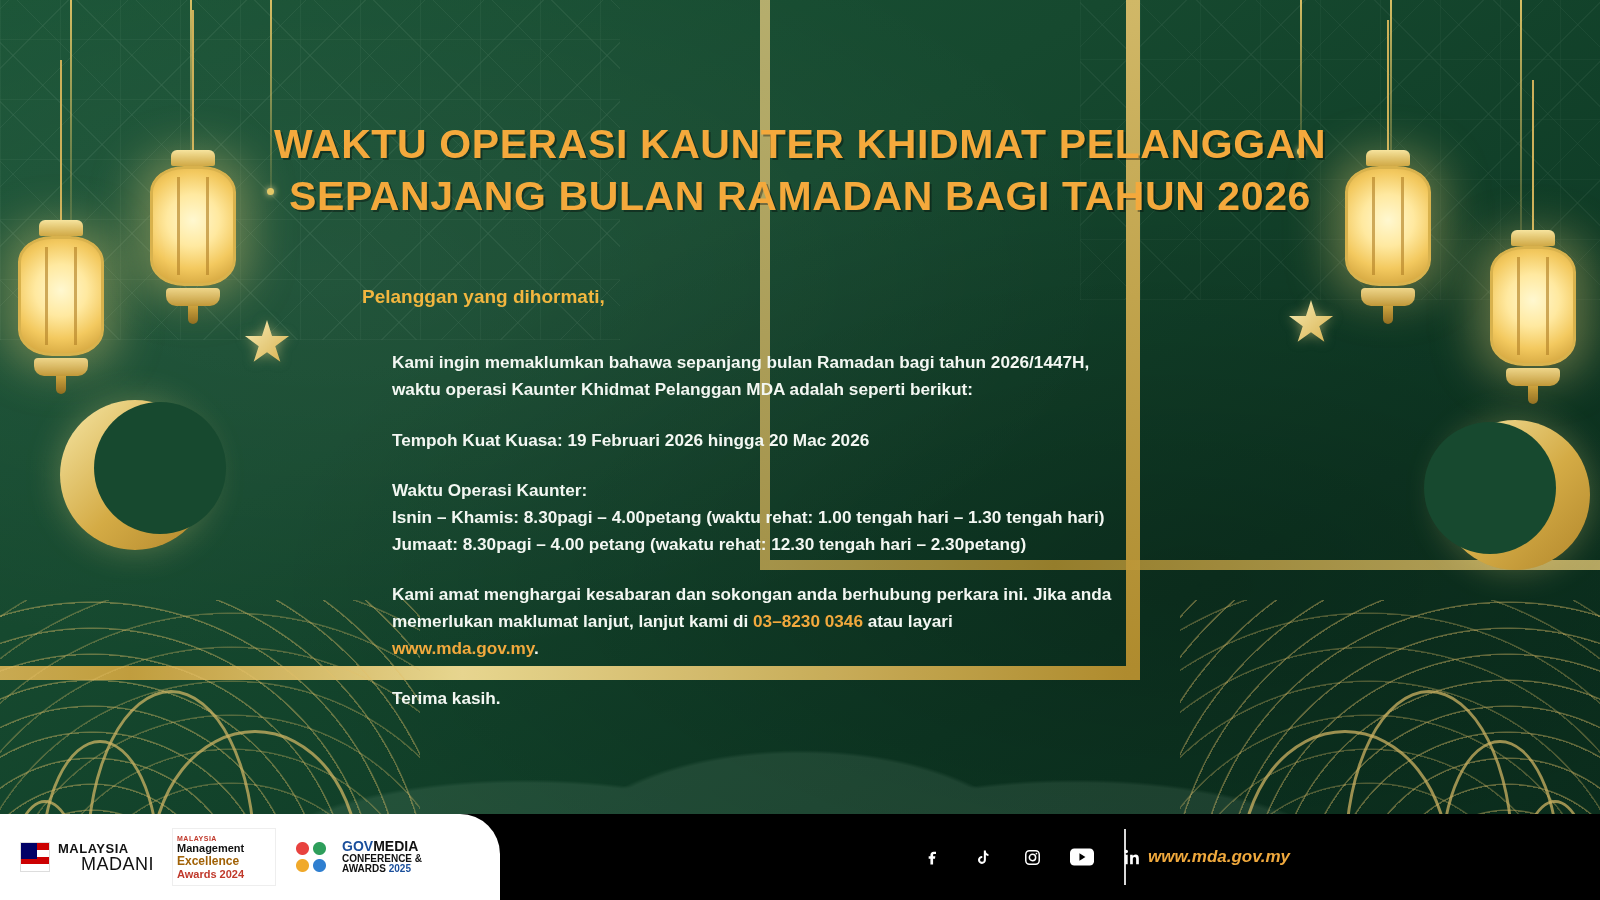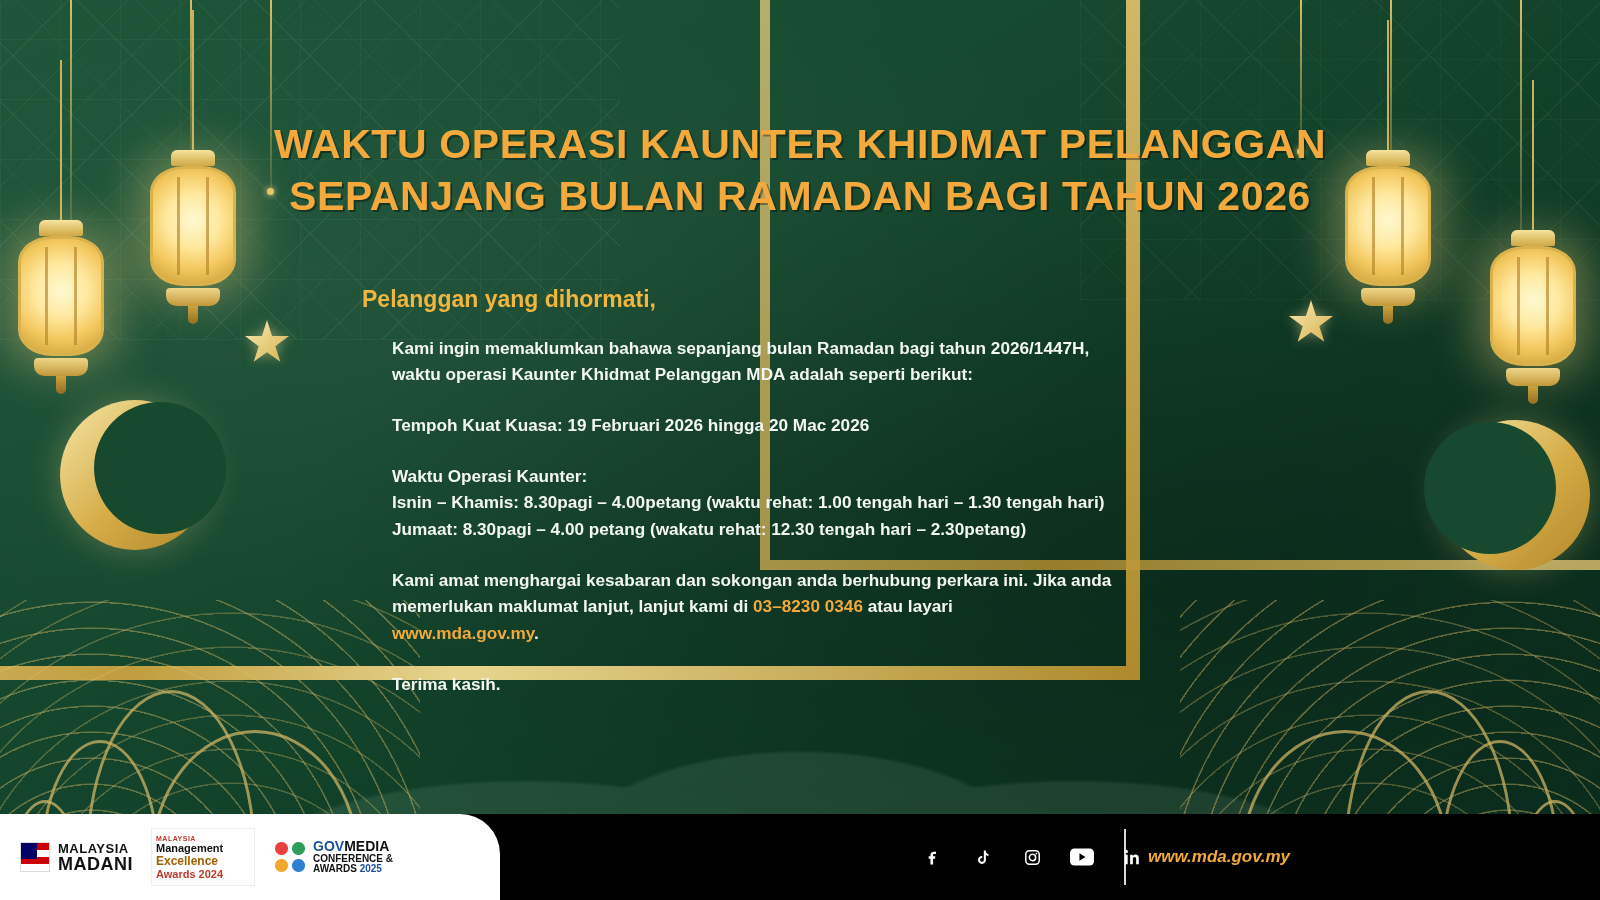--- a/index.html
+++ b/index.html
@@ -190,21 +190,21 @@
     color: #f4a93c;
     text-shadow: 2px 2px 0 rgba(0,0,0,0.35);
   }
   .headline h1 .ln { display: block; }
 
   
   .body-copy {
     position: absolute; top: 282px; left: 362px; width: 900px;
     z-index: 5; color: #f3f7f2; font-size: 17.2px; line-height: 1.55;
   }
-  .salutation { color: #f2b63f; font-weight: bold; font-size: 23px; margin-bottom: 17px; }
+  .salutation { color: #f2b63f; font-weight: bold; font-size: 19px; margin-bottom: 38px; }
   .para { margin-bottom: 24px; font-weight: bold; margin-left: 30px; }
   .para .line { display: block; }
   .hl { color: #f2a93d; }
   .hl-link { color: #f2a93d; }
 
   
   .footer {
     position: absolute; bottom: 0; left: 0; width: 1600px; height: 86px;
     background: #000; z-index: 7;
     display: flex; align-items: center;
@@ -221,34 +221,34 @@
     background:
       linear-gradient(180deg,#cc0001 0 25%, #fff 25% 50%, #cc0001 50% 75%, #fff 75% 100%);
     position: relative; border: 1px solid #ddd;
   }
   .madani .flag:after {
     content: ""; position: absolute; left: 0; top: 0; width: 16px; height: 16px;
     background: #010066;
   }
   .madani .mtext { line-height: 1.0; }
   .madani .m-top { font-size: 13px; font-weight: 700; color: #111; letter-spacing: .5px; }
-  .madani .m-bot { font-size: 18px; font-weight: 700; color: #111; letter-spacing: .5px; }
+  .madani .m-bot { font-size: 18px; font-weight: 400; color: #111; letter-spacing: .5px; margin-left: 23px; }
 
   .award {
     width: 104px; height: 58px; background: #fff;
     border: 1px solid #eee; display: flex; flex-direction: column; justify-content: center;
     padding-left: 4px;
   }
   .award .a0 { font-size: 7px; color: #c0392b; font-weight: bold; letter-spacing: .5px; }
   .award .a1 { font-size: 11px; color: #111; font-weight: bold; }
   .award .a2 { font-size: 12px; color: #a16207; font-weight: 800; }
   .award .a3 { font-size: 11px; color: #c0392b; font-weight: 800; }
 
   .gov {
-    display: flex; align-items: center; gap: 6px;
+    display: flex; align-items: center; gap: 14px;
   }
   .gov .dots {
     width: 34px; height: 34px;
     background:
       radial-gradient(circle at 25% 25%, #e8423f 0 6px, rgba(0,0,0,0) 7px),
       radial-gradient(circle at 75% 25%, #2e9e5b 0 6px, rgba(0,0,0,0) 7px),
       radial-gradient(circle at 25% 75%, #f0a92b 0 6px, rgba(0,0,0,0) 7px),
       radial-gradient(circle at 75% 75%, #2f7fd0 0 6px, rgba(0,0,0,0) 7px);
   }
   .gov .gtext { line-height: 1.05; }

